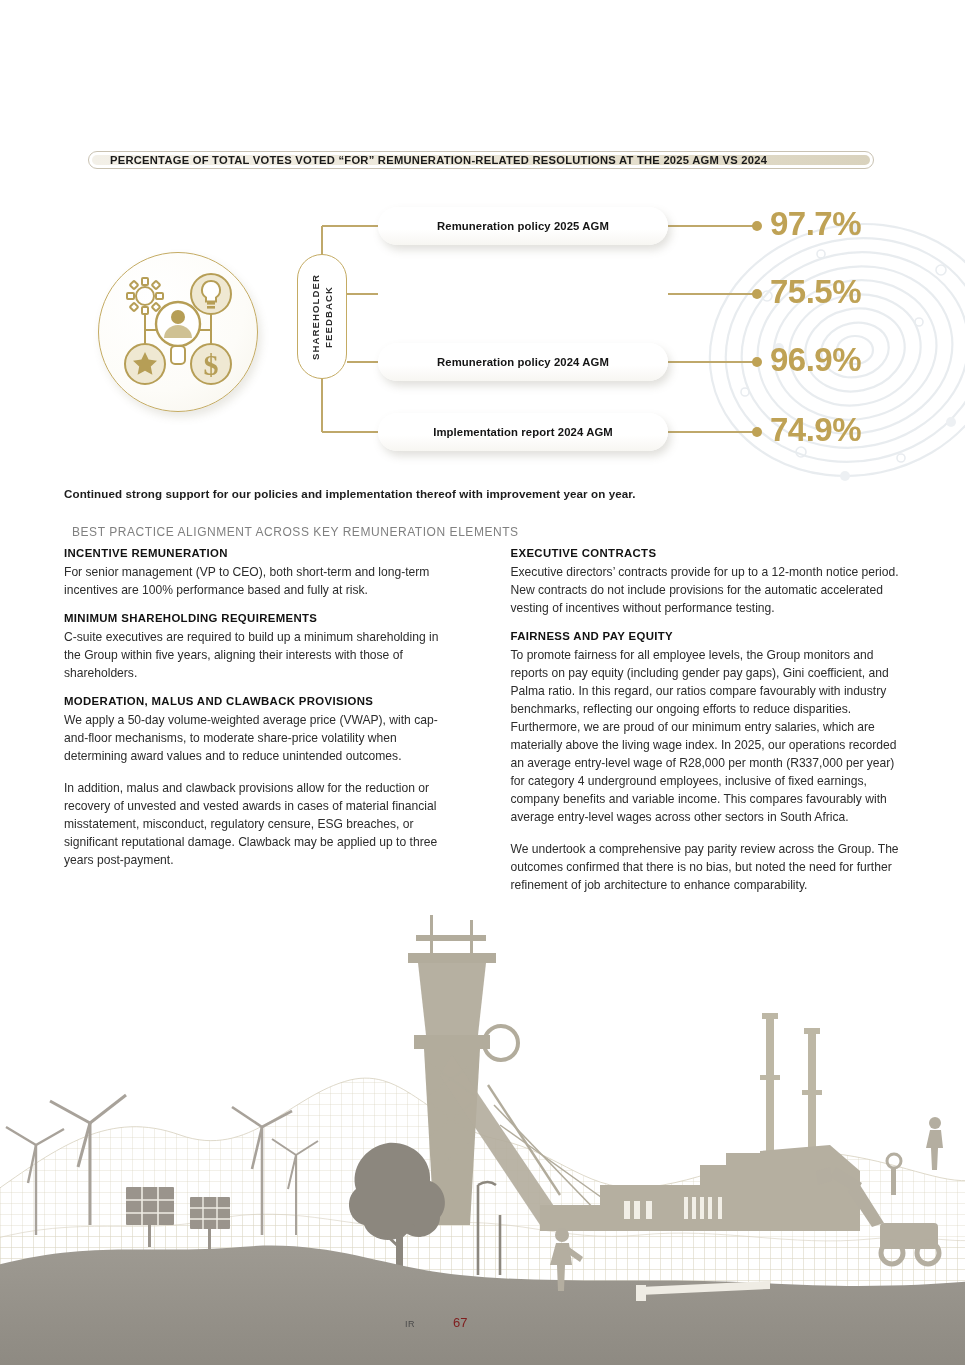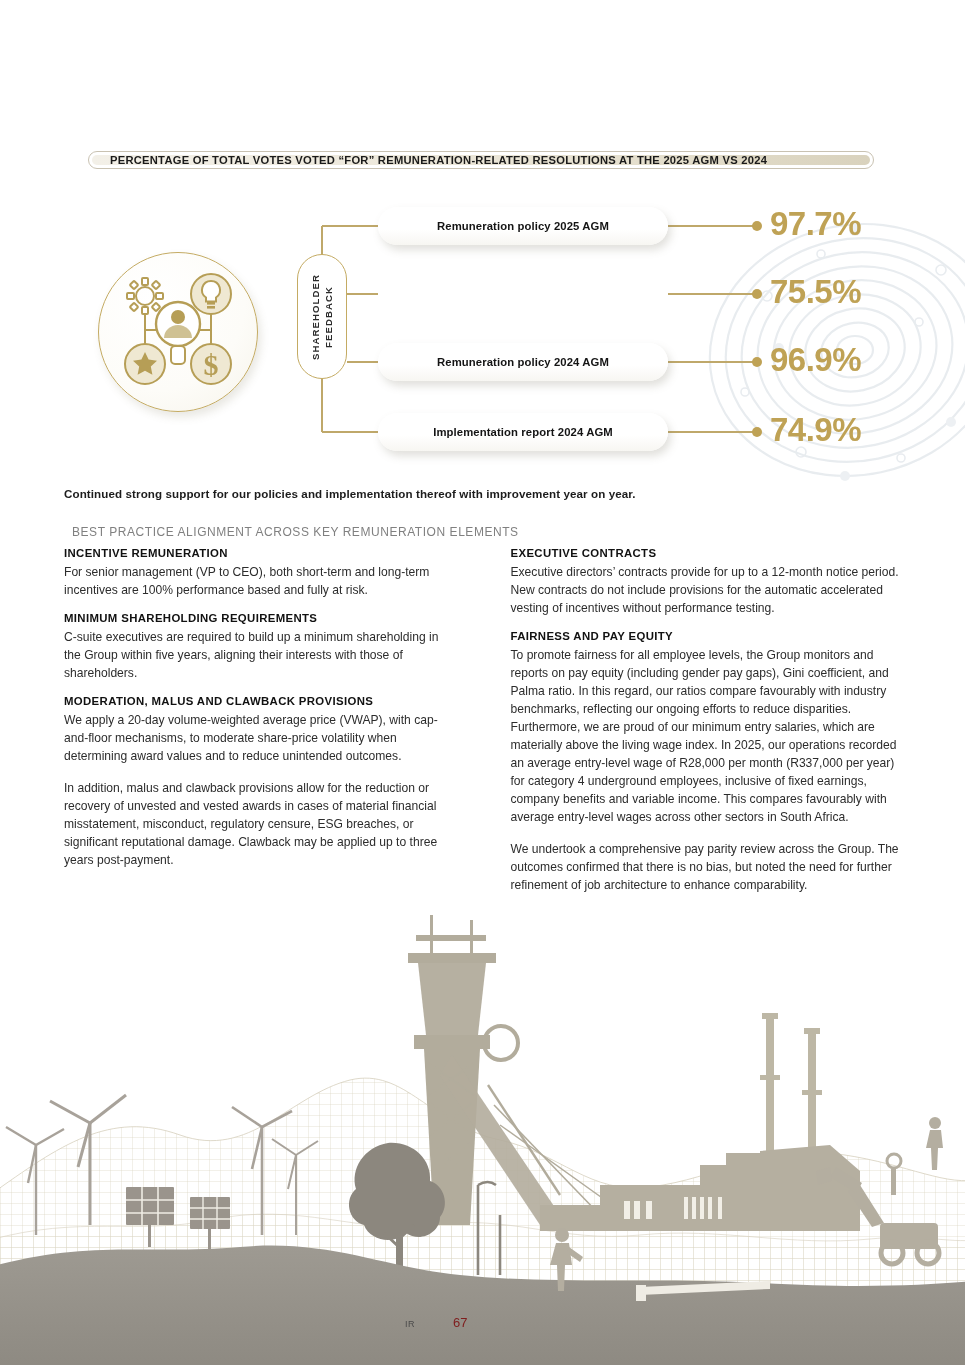--- a/index.html
+++ b/index.html
@@ -361,21 +361,21 @@
 
 <div class="cols">
   <div class="col">
     <h4>INCENTIVE REMUNERATION</h4>
     <p>For senior management (VP to CEO), both short-term and long-term incentives are 100% performance based and fully at risk.</p>
 
     <h4>MINIMUM SHAREHOLDING REQUIREMENTS</h4>
     <p>C-suite executives are required to build up a minimum shareholding in the Group within five years, aligning their interests with those of shareholders.</p>
 
     <h4>MODERATION, MALUS AND CLAWBACK PROVISIONS</h4>
-    <p>We apply a 20-day volume-weighted average price (VWAP), with cap-and-floor mechanisms, to moderate share-price volatility when determining award values and to reduce unintended outcomes.</p>
+    <p>We apply a 50-day volume-weighted average price (VWAP), with cap-and-floor mechanisms, to moderate share-price volatility when determining award values and to reduce unintended outcomes.</p>
     <p>In addition, malus and clawback provisions allow for the reduction or recovery of unvested and vested awards in cases of material financial misstatement, misconduct, regulatory censure, ESG breaches, or significant reputational damage. Clawback may be applied up to three years post-payment.</p>
   </div>
 
   <div class="col">
     <h4>EXECUTIVE CONTRACTS</h4>
     <p>Executive directors’ contracts provide for up to a 12-month notice period. New contracts do not include provisions for the automatic accelerated vesting of incentives without performance testing.</p>
 
     <h4>FAIRNESS AND PAY EQUITY</h4>
     <p>To promote fairness for all employee levels, the Group monitors and reports on pay equity (including gender pay gaps), Gini coefficient, and Palma ratio. In this regard, our ratios compare favourably with industry benchmarks, reflecting our ongoing efforts to reduce disparities. Furthermore, we are proud of our minimum entry salaries, which are materially above the living wage index. In 2025, our operations recorded an average entry-level wage of R28,000 per month (R337,000 per year) for category 4 underground employees, inclusive of fixed earnings, company benefits and variable income. This compares favourably with average entry-level wages across other sectors in South Africa.</p>
     <p>We undertook a comprehensive pay parity review across the Group. The outcomes confirmed that there is no bias, but noted the need for further refinement of job architecture to enhance comparability.</p>

